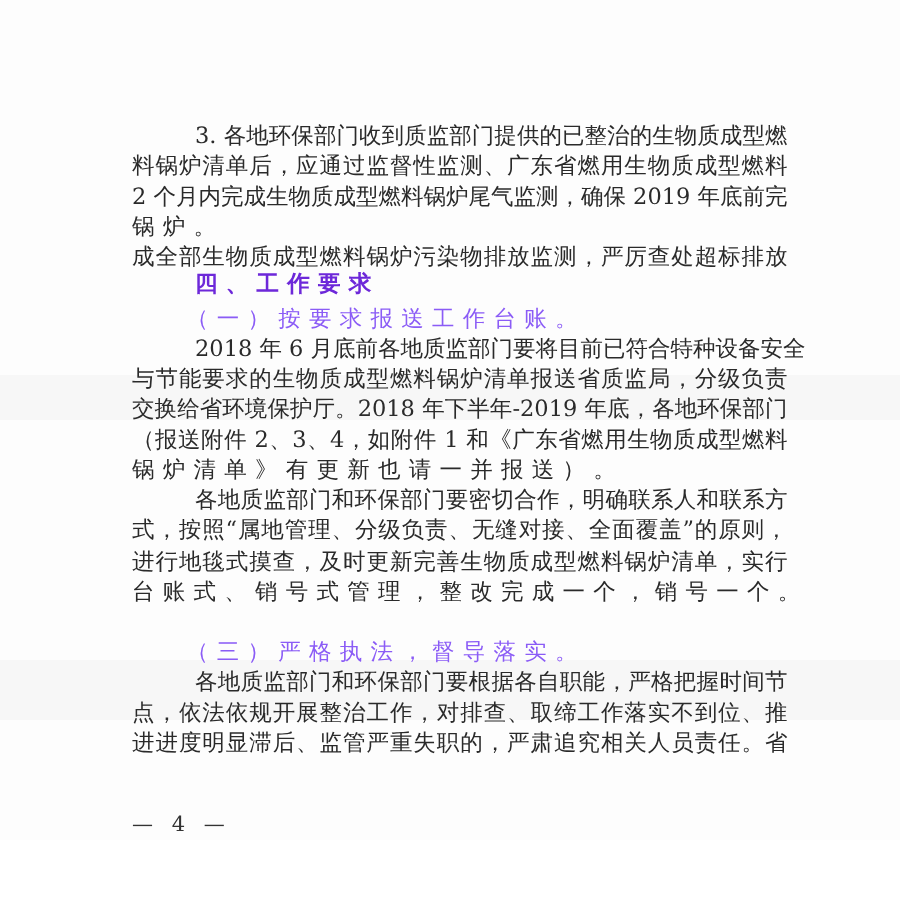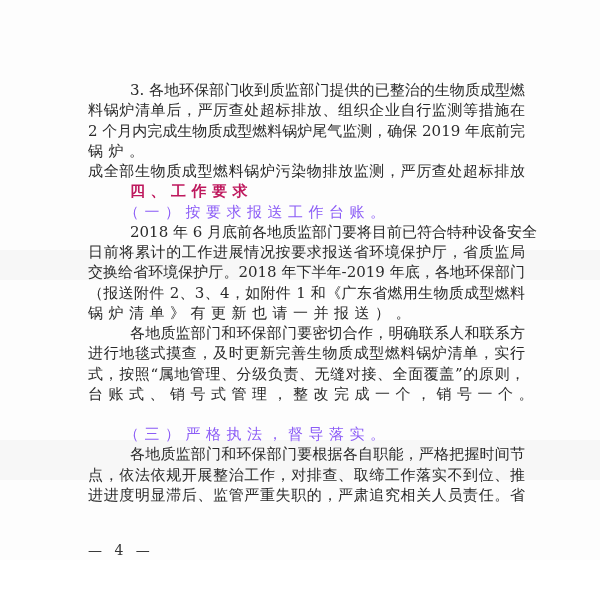--- a/index.html
+++ b/index.html
@@ -42,23 +42,23 @@
     text-align-last: justify;
     overflow: visible;
   }
   .line.last {
     text-align-last: left;
     letter-spacing: 5.5px;
   }
   .line.indent { padding-left: 42px; }
   .line.indent-sub { padding-left: 42px; }
   .heading {
-    font-family: Liberation Sans, sans-serif;
+    font-family: Liberation Mono, monospace;
     font-weight: bold;
-    color: #be185d;
+    color: #6d28d9;
     letter-spacing: 3px;
   }
   .subheading {
     font-family: "DejaVu Serif", "Liberation Serif", serif;
     color: #8b5cf6;
   }
   .page-number {
     position: absolute;
     left: 88px;
     top: 540px;
@@ -73,43 +73,43 @@
 <body>
 
 <div class="page">
   <div class="scan-band" style="top:250px;height:30px;"></div>
   <div class="scan-band" style="top:440px;height:40px;"></div>
 
   <div class="content">
 
     <div>
       <div class="line indent">3. 各地环保部门收到质监部门提供的已整治的生物质成型燃</div>
-      <div class="line">料锅炉清单后，严厉查处超标排放、组织企业自行监测等措施在</div>
+      <div class="line">料锅炉清单后，应通过监督性监测、广东省燃用生物质成型燃料</div>
       <div class="line">2 个月内完成生物质成型燃料锅炉尾气监测，确保 2019 年底前完</div>
       <div class="line last">锅炉。</div>
       <div class="line">成全部生物质成型燃料锅炉污染物排放监测，严厉查处超标排放</div>
     </div>
 
     <div class="line last indent heading">四、工作要求</div>
 
     <div class="line last indent-sub subheading" style="padding-left:36px;">（一）按要求报送工作台账。</div>
 
     <div>
       <div class="line indent">2018 年 6 月底前各地质监部门要将目前已符合特种设备安全</div>
-      <div class="line">日前将累计的工作进展情况按要求报送省环境保护厅，省质监局</div>
+      <div class="line">与节能要求的生物质成型燃料锅炉清单报送省质监局，分级负责</div>
       <div class="line">交换给省环境保护厅。2018 年下半年-2019 年底，各地环保部门</div>
       <div class="line">（报送附件 2、3、4，如附件 1 和《广东省燃用生物质成型燃料</div>
       <div class="line last">锅炉清单》有更新也请一并报送）。</div>
     </div>
 
 
     <div>
       <div class="line indent">各地质监部门和环保部门要密切合作，明确联系人和联系方</div>
+      <div class="line">式，按照“属地管理、分级负责、无缝对接、全面覆盖”的原则，</div>
       <div class="line">进行地毯式摸查，及时更新完善生物质成型燃料锅炉清单，实行</div>
-      <div class="line">式，按照“属地管理、分级负责、无缝对接、全面覆盖”的原则，</div>
       <div class="line last">台账式、销号式管理，整改完成一个，销号一个。</div>
     </div>
 
     <div class="line last indent-sub subheading" style="padding-left:36px;margin-top:20px;">（三）严格执法，督导落实。</div>
 
     <div>
       <div class="line indent">各地质监部门和环保部门要根据各自职能，严格把握时间节</div>
       <div class="line">点，依法依规开展整治工作，对排查、取缔工作落实不到位、推</div>
       <div class="line">进进度明显滞后、监管严重失职的，严肃追究相关人员责任。省</div>
     </div>

